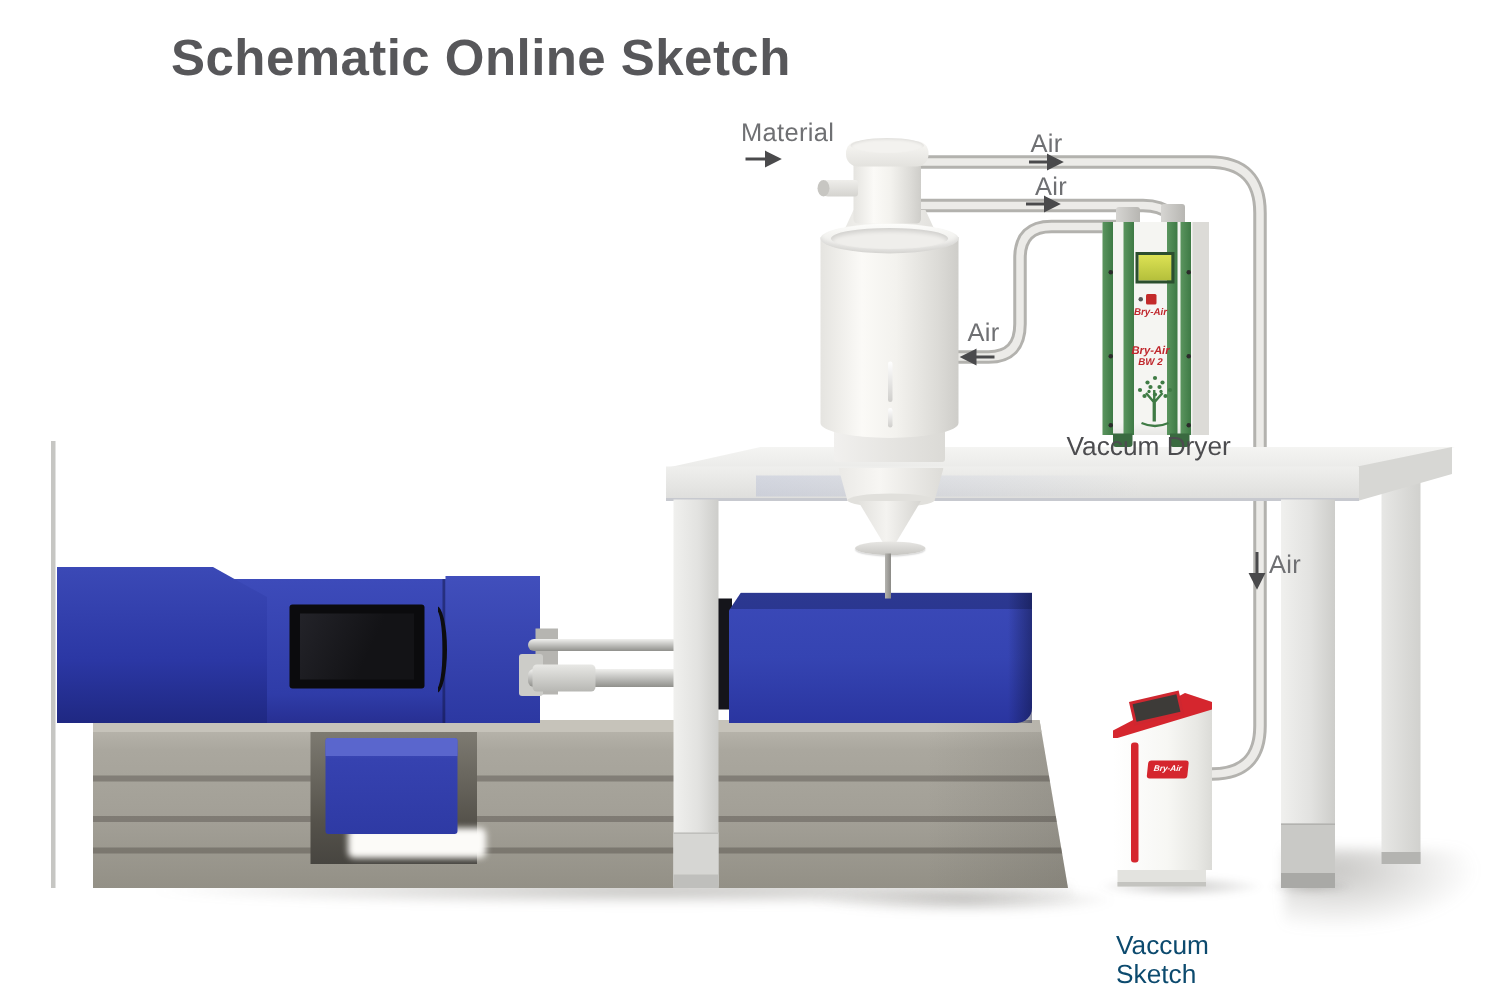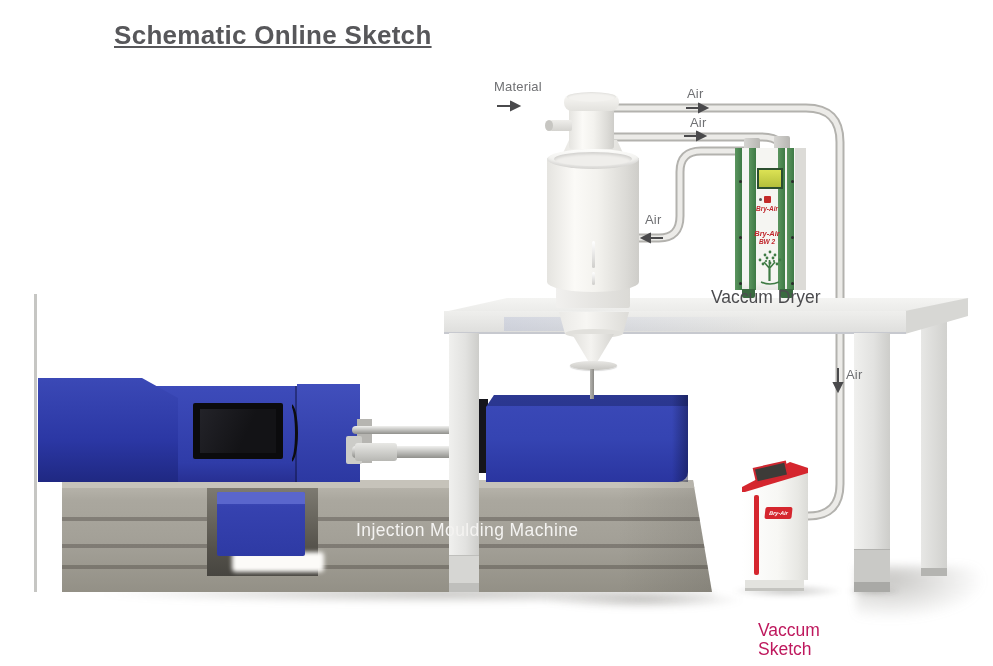--- a/index.html
+++ b/index.html
@@ -1,22 +1,22 @@
 <!DOCTYPE html>
 <html><head>
 <meta charset="utf-8">
 <style>
   html,body{margin:0;padding:0;background:#fff;}
   #stage{position:relative;width:993px;height:666px;background:#ffffff;overflow:hidden;
          font-family:"Liberation Sans",sans-serif;}
   .abs{position:absolute;}
-  .lbl{position:absolute;font-size:13px;color:#6f7073;letter-spacing:.2px;white-space:nowrap;}
+  .lbl{position:absolute;font-size:17px;color:#6f7073;letter-spacing:.2px;white-space:nowrap;}
   .shadow{position:absolute;pointer-events:none;}
   
-  .title{position:absolute;left:114px;top:20px;font-size:26px;font-weight:700;color:#57575a;letter-spacing:.3px;text-decoration:underline;}
+  .title{position:absolute;left:114px;top:20px;font-size:34px;font-weight:700;color:#57575a;letter-spacing:.3px;}
   
   .wall{position:absolute;left:34px;top:294px;width:3px;height:298px;background:#bcbcb9;opacity:.85;}
   
   .dryer{position:absolute;left:735px;top:136px;width:71px;height:166px;}
   .dryer .stub{position:absolute;width:16px;height:15px;background:linear-gradient(90deg,#d6d5d2,#b7b6b2);border-radius:2px;}
   .dryer .body{position:absolute;left:0;top:12px;width:71px;height:142px;background:#f5f5f2;box-shadow:inset 0 -4px 6px rgba(0,0,0,.06);}
   .dryer .side{position:absolute;left:60px;top:12px;width:11px;height:142px;background:#dcdbd7;}
   .dryer .stripe{position:absolute;top:12px;width:7px;height:142px;background:linear-gradient(90deg,#5b955f,#3e7a45);}
   .dryer .lcd{position:absolute;left:22px;top:32px;width:26px;height:21px;background:linear-gradient(180deg,#dce254,#b4bf3b);border:2px solid #2c4f2f;box-sizing:border-box;}
   .dryer .btn{position:absolute;left:29px;top:60px;width:7px;height:7px;background:#c32a2a;border-radius:1px;}
@@ -62,21 +62,21 @@
   .loaderbody{position:absolute;left:742px;top:462px;width:66px;height:118px;
       clip-path:polygon(0 25px,48px 0,66px 6px,66px 118px,0 118px);
       background:linear-gradient(90deg,#ffffff 0%,#f7f7f4 55%,#e8e8e4 85%,#dbdbd7 100%);}
   .loaderband{position:absolute;left:742px;top:462px;width:66px;height:118px;
       clip-path:polygon(0 25px,48px 0,66px 6px,66px 11px,3px 30px,0 30px);background:#d5262e;}
   .badge{position:absolute;left:765px;top:507px;width:27px;height:12px;background:#d5262e;border-radius:2px;
          transform:skewX(-6deg);color:#fff;font-size:5.5px;font-weight:700;font-style:italic;text-align:center;line-height:12px;}
   
   .machlbl{position:absolute;left:356px;top:520px;font-size:17.5px;color:#f4f3f1;letter-spacing:.4px;}
   .wdlbl{position:absolute;left:711px;top:287px;font-size:17.5px;color:#4c4c4f;}
-  .vllbl{position:absolute;left:744px;top:621px;font-size:17.5px;color:#be185d;line-height:19px;margin-left:14px;}
+  .vllbl{position:absolute;left:744px;top:621px;font-size:17.5px;color:#0c4a6e;line-height:19px;}
 </style>
 </head>
 <body>
 
 <div id="stage">
 
   <div class="shadow" style="left:95px;top:587px;width:620px;height:17px;background:radial-gradient(ellipse at 55% 40%,rgba(105,102,95,.38),rgba(105,102,95,0) 70%);filter:blur(3px);"></div>
   <div class="shadow" style="left:540px;top:591px;width:205px;height:18px;background:radial-gradient(ellipse,rgba(95,92,86,.35),rgba(95,92,86,0) 70%);filter:blur(3px);"></div>
   <div class="shadow" style="left:731px;top:584px;width:112px;height:14px;background:radial-gradient(ellipse,rgba(60,58,54,.28),rgba(60,58,54,0) 70%);filter:blur(2px);"></div>
   <div class="shadow" style="left:856px;top:566px;width:137px;height:58px;background:radial-gradient(ellipse at 25% 25%,rgba(120,118,112,.40),rgba(120,118,112,0) 65%);filter:blur(4px);"></div>
@@ -243,19 +243,18 @@
     <div class="abs" style="left:745px;top:580px;width:59px;height:11px;background:#e3e3df;border-bottom:3px solid #c4c4c0;box-sizing:border-box;"></div>
   </div>
 
   <div class="title">Schematic Online Sketch</div>
   <div class="lbl" style="left:494px;top:79px;">Material</div>
   <div class="lbl" style="left:687px;top:86px;">Air</div>
   <div class="lbl" style="left:690px;top:115px;">Air</div>
   <div class="lbl" style="left:645px;top:212px;">Air</div>
   <div class="lbl" style="left:846px;top:367px;">Air</div>
   <div class="wdlbl">Vaccum Dryer</div>
-  <div class="machlbl">Injection Moulding Machine</div>
   <div class="vllbl">
     <div>Vaccum</div>
     <div>Sketch</div>
   </div>
 
 </div>
 
 </body></html>

